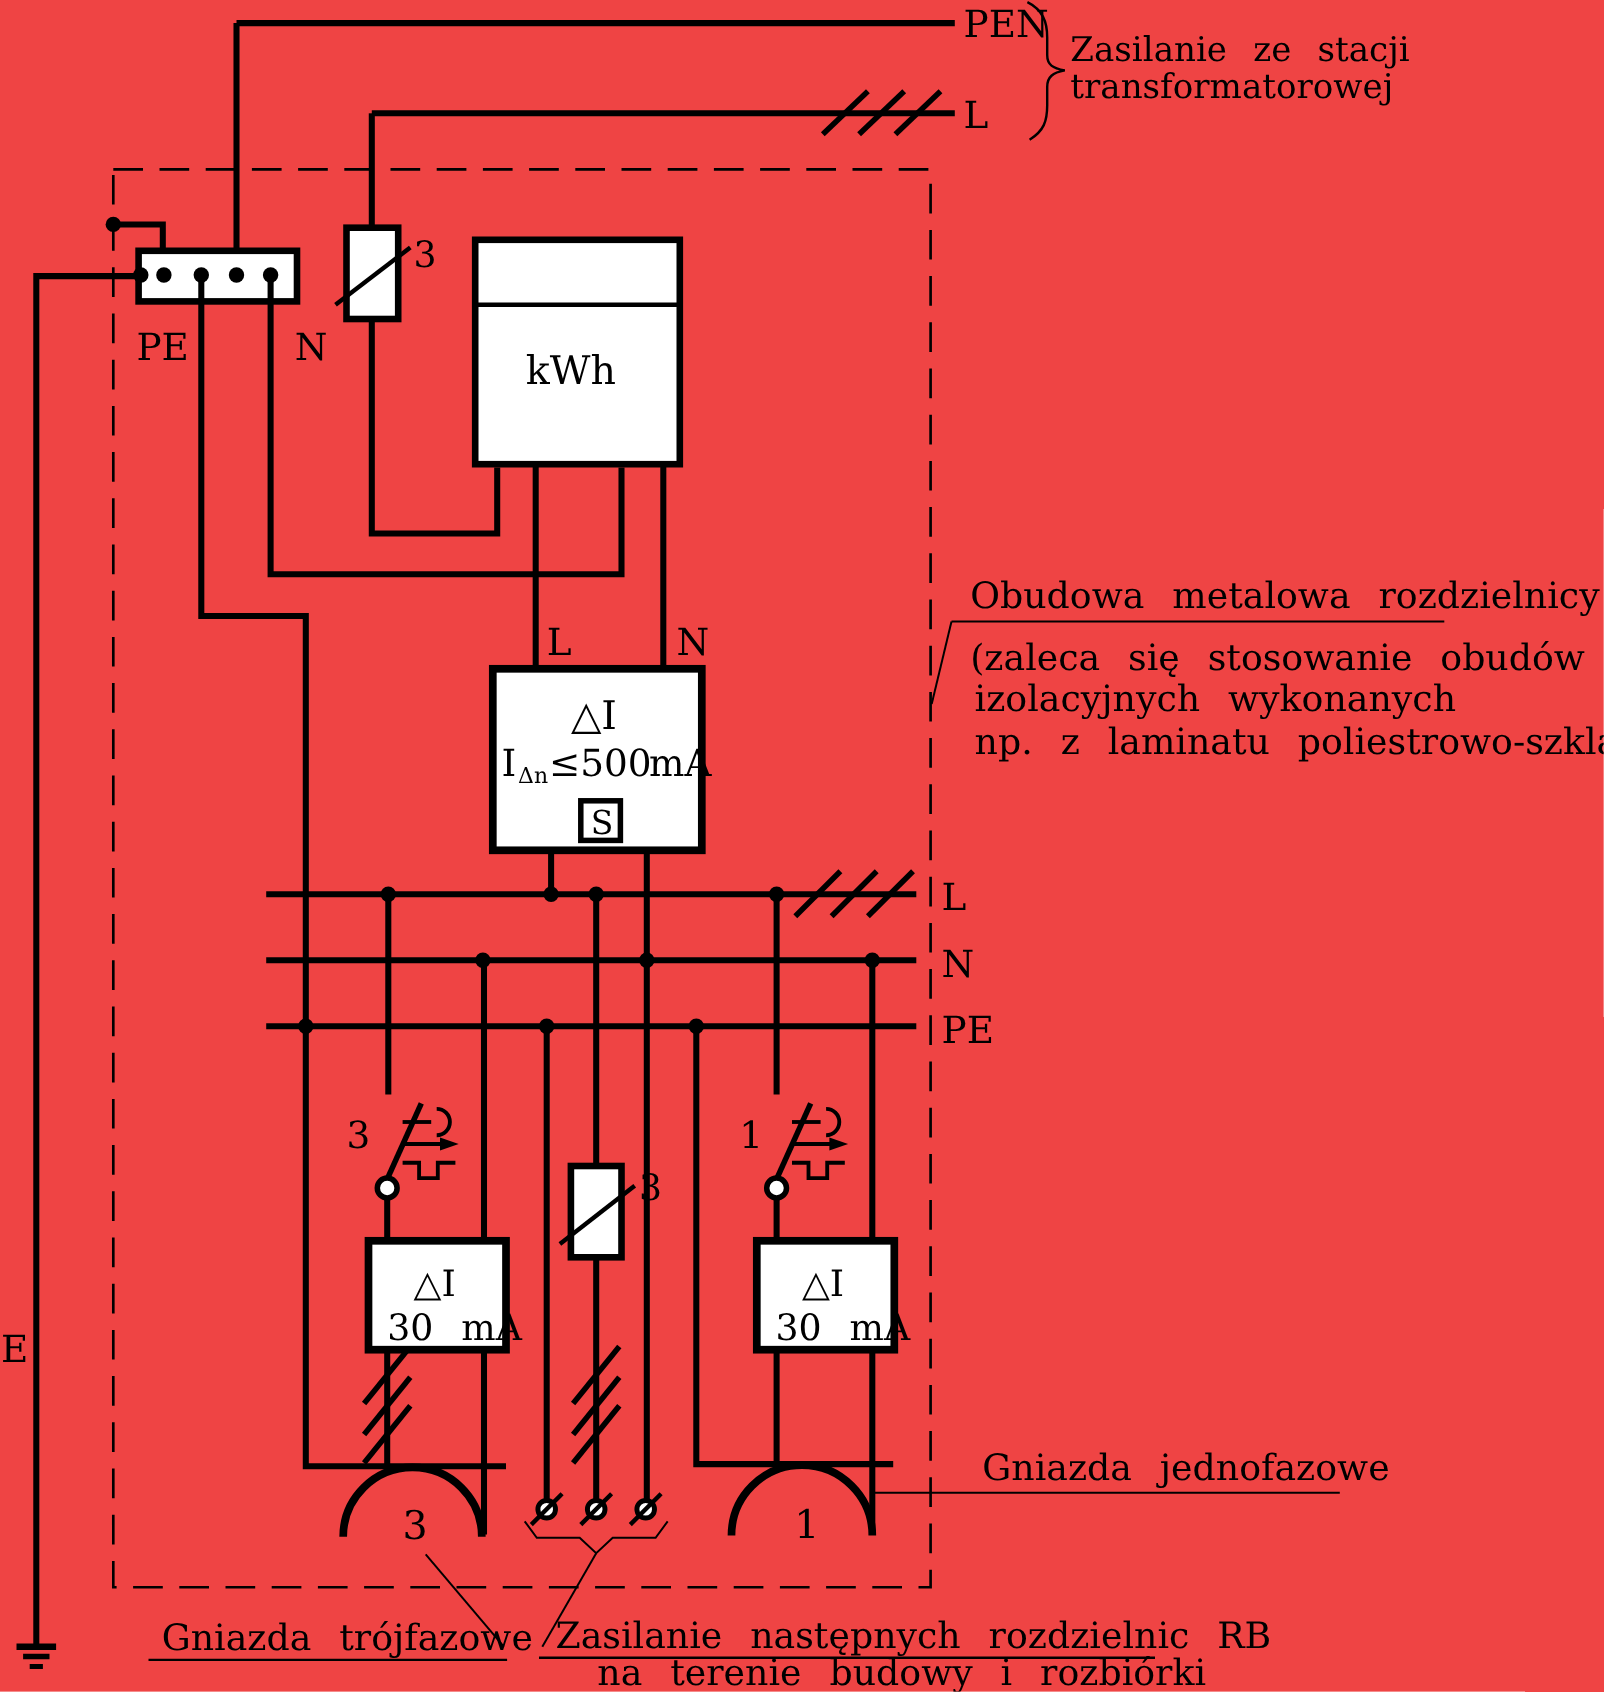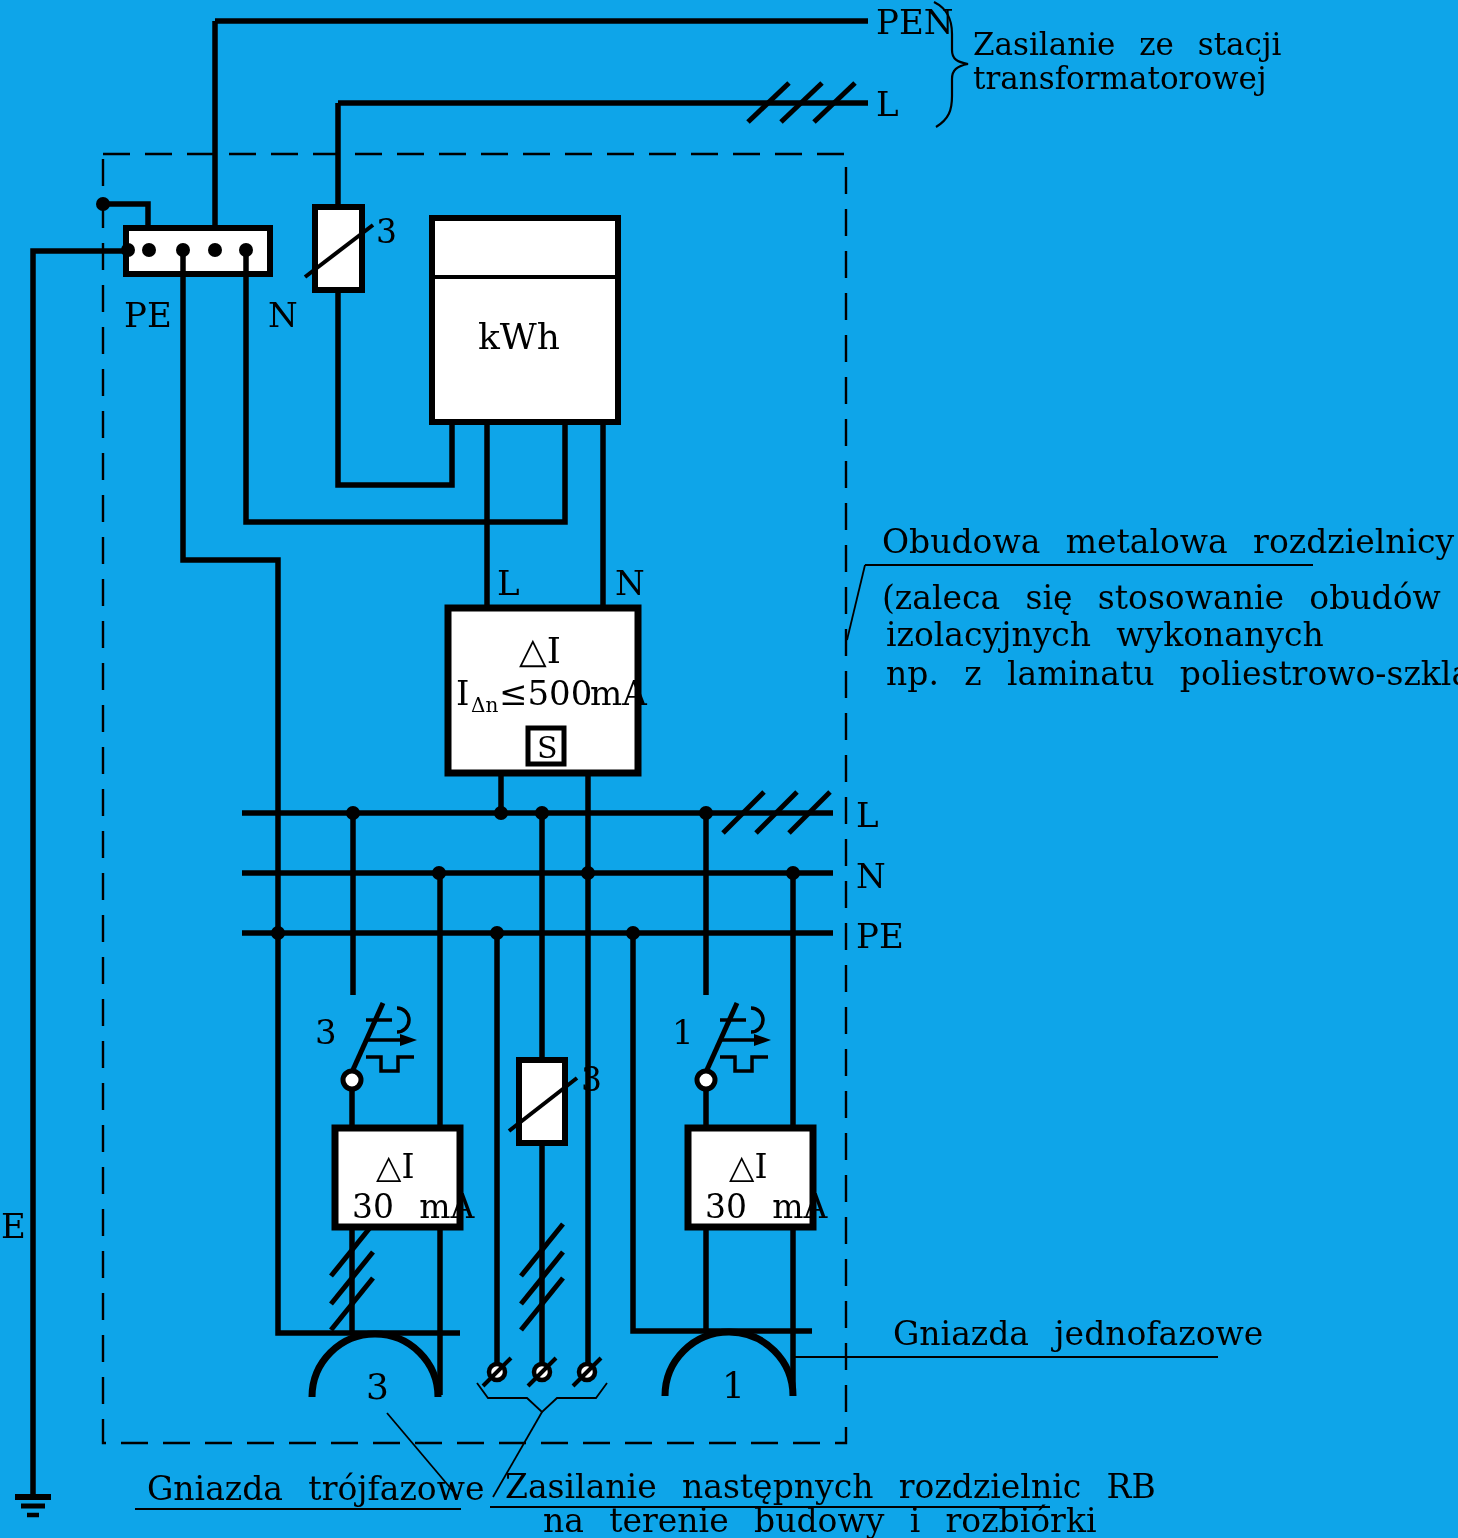--- a/index.html
+++ b/index.html
@@ -1,16 +1,16 @@
 <!DOCTYPE html>
 <html><head>
 <meta charset="utf-8">
 <style>
   html,body{margin:0;padding:0;background:#ffffff;}
-  .stage{position:relative;width:1458px;height:1538px;background:#0ea5e9;}
+  .stage{position:relative;width:1458px;height:1538px;background:#ef4444;}
   svg{display:block;}
   .wire{stroke:#000;stroke-width:5.5;fill:none;stroke-linecap:butt;}
   .wire4{stroke:#000;stroke-width:4;fill:none;}
   .box{stroke:#000;stroke-width:6;fill:#fff;}
   .boxh{stroke:#000;stroke-width:7;fill:#fff;}
   .thin{stroke:#000;stroke-width:1.8;fill:none;}
   .thin2{stroke:#000;stroke-width:2.2;fill:none;}
   .dot{fill:#000;stroke:none;}
   .lbl{font-family:"DejaVu Serif","Liberation Serif",serif;fill:#000;font-size:34px;}
   .lbl33{font-family:"DejaVu Serif","Liberation Serif",serif;fill:#000;font-size:33px;}

